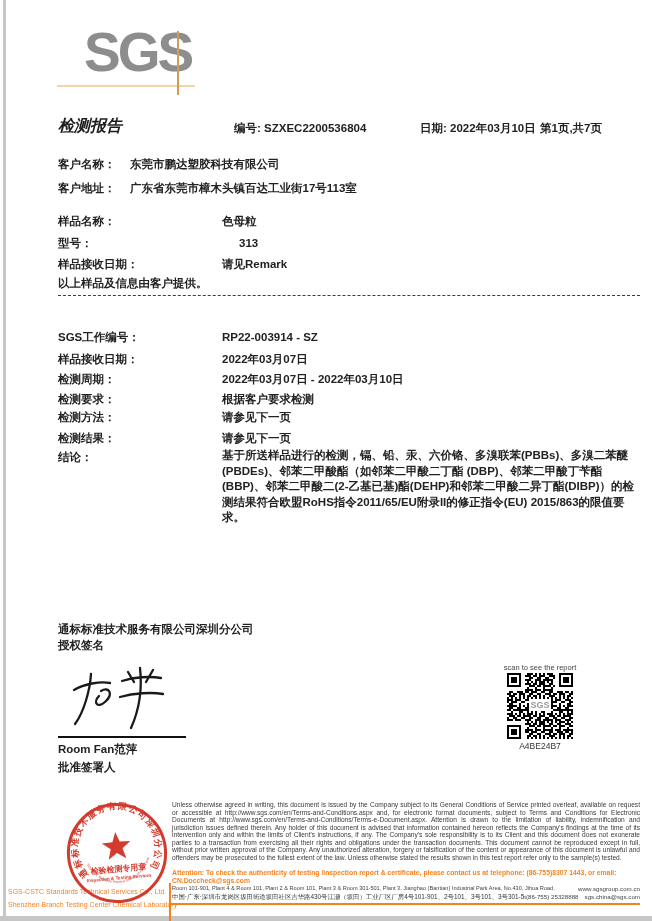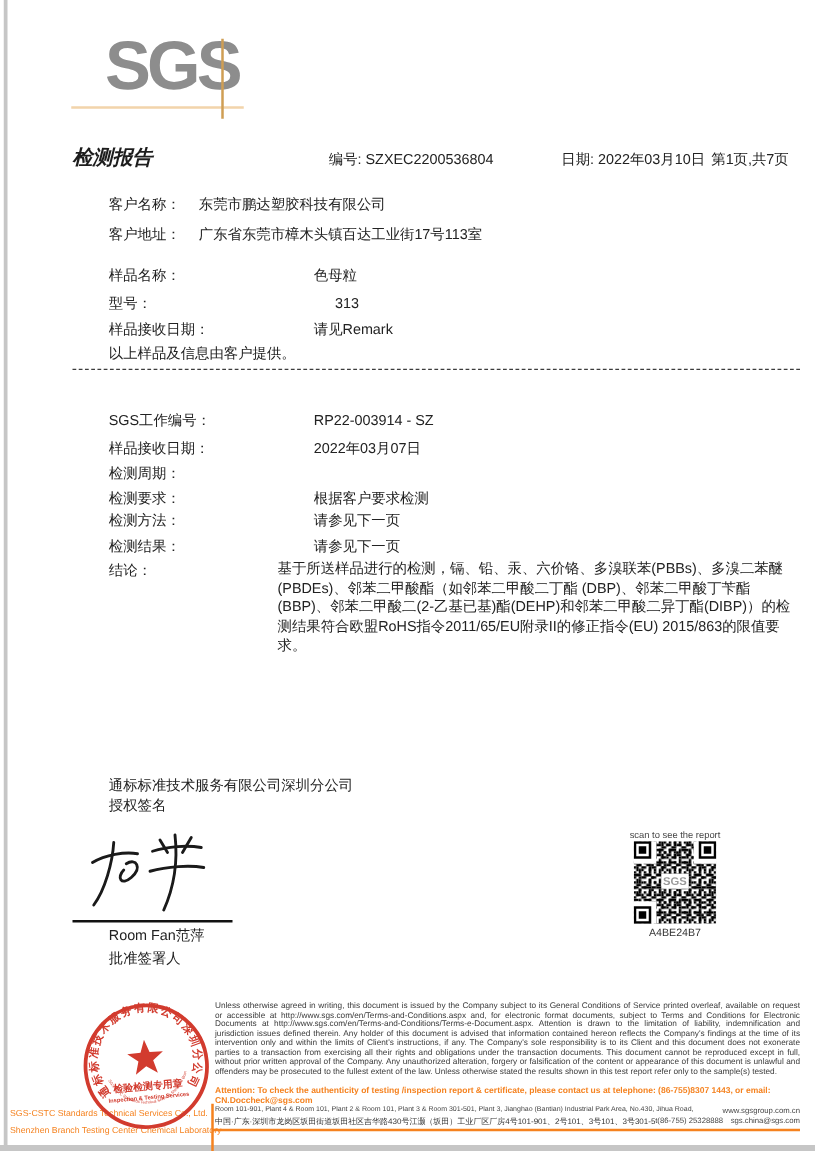--- a/index.html
+++ b/index.html
@@ -1,37 +1,37 @@
 <!DOCTYPE html>
 <html><head>
 <meta charset="utf-8">
 <style>
   html,body{margin:0;padding:0;background:#ffffff;}
   .page{position:relative;width:652px;height:921px;background:#fff;overflow:hidden;
         font-family:"Liberation Sans","DejaVu Sans",sans-serif;color:#222;}
   .abs{position:absolute;}
-  .b{font-weight:400;margin-left:29px;}
+  .b{font-weight:700;}
   .fs11{font-size:11.5px;line-height:14px;}
   .edge-left{left:3px;top:0;width:3px;height:921px;background:#c6c6c6;}
   .edge-bottom{left:0;top:916px;width:652px;height:5px;background:#c6c6c6;}
 
   .logo-text{left:84px;top:25px;font-size:55px;font-weight:700;color:#8d8d8d;
              letter-spacing:-3px;line-height:1;}
   .logo-hline{left:57px;top:85px;width:138px;height:2px;background:#f2d4ab;}
   .logo-vline{left:177px;top:31px;width:2px;height:64px;background:#cf9e54;}
 
   .title{left:58px;top:116px;font-size:16px;font-weight:700;color:#1d1d1d;font-style:italic;}
   .hno{left:234px;top:121px;}
   .hdate{left:420px;top:121px;}
   .hpages{left:540px;top:121px;}
 
   .lab{left:58px;}
   .dash{left:58px;top:295px;width:582px;border-top:1.6px dashed #3c3c3c;}
 
-  .para{left:222px;top:448px;width:416px;font-size:11.5px;font-weight:400;
+  .para{left:222px;top:448px;width:416px;font-size:11.5px;font-weight:700;
         line-height:15.6px;color:#222;}
 
   .sigline{left:58px;top:736px;width:128px;height:2px;background:#111;}
 
   .qr-cap{left:496px;top:663px;width:88px;text-align:center;font-size:7.5px;color:#444;}
   .qr-svg{left:507px;top:673px;}
   .qr-code{left:496px;top:741px;width:88px;text-align:center;font-size:8.5px;color:#333;}
 
   .stamp{left:64px;top:800px;z-index:3;transform:rotate(-5deg);}
 
@@ -85,20 +85,21 @@
   <div class="abs fs11 b" style="left:222px;top:257px">请见Remark</div>
   <div class="abs lab fs11 b" style="top:276px">以上样品及信息由客户提供。</div>
 
   <div class="abs dash"></div>
 
   <div class="abs lab fs11 b" style="top:330px">SGS工作编号：</div>
   <div class="abs fs11 b" style="left:222px;top:330px">RP22-003914 - SZ</div>
   <div class="abs lab fs11 b" style="top:352px">样品接收日期：</div>
   <div class="abs fs11 b" style="left:222px;top:352px">2022年03月07日</div>
   <div class="abs lab fs11 b" style="top:372px">检测周期：</div>
+  <div class="abs fs11 b" style="left:222px;top:372px">2022年03月07日 - 2022年03月10日</div>
   <div class="abs lab fs11 b" style="top:392px">检测要求：</div>
   <div class="abs fs11 b" style="left:222px;top:392px">根据客户要求检测</div>
   <div class="abs lab fs11 b" style="top:410px">检测方法：</div>
   <div class="abs fs11 b" style="left:222px;top:410px">请参见下一页</div>
   <div class="abs lab fs11 b" style="top:431px">检测结果：</div>
   <div class="abs fs11 b" style="left:222px;top:431px">请参见下一页</div>
 
   <div class="abs lab fs11 b" style="top:450px">结论：</div>
   <div class="abs para">基于所送样品进行的检测，镉、铅、汞、六价铬、多溴联苯(PBBs)、多溴二苯醚(PBDEs)、邻苯二甲酸酯（如邻苯二甲酸二丁酯 (DBP)、邻苯二甲酸丁苄酯(BBP)、邻苯二甲酸二(2-乙基已基)酯(DEHP)和邻苯二甲酸二异丁酯(DIBP)）的检测结果符合欧盟RoHS指令2011/65/EU附录II的修正指令(EU) 2015/863的限值要求。</div>
 

